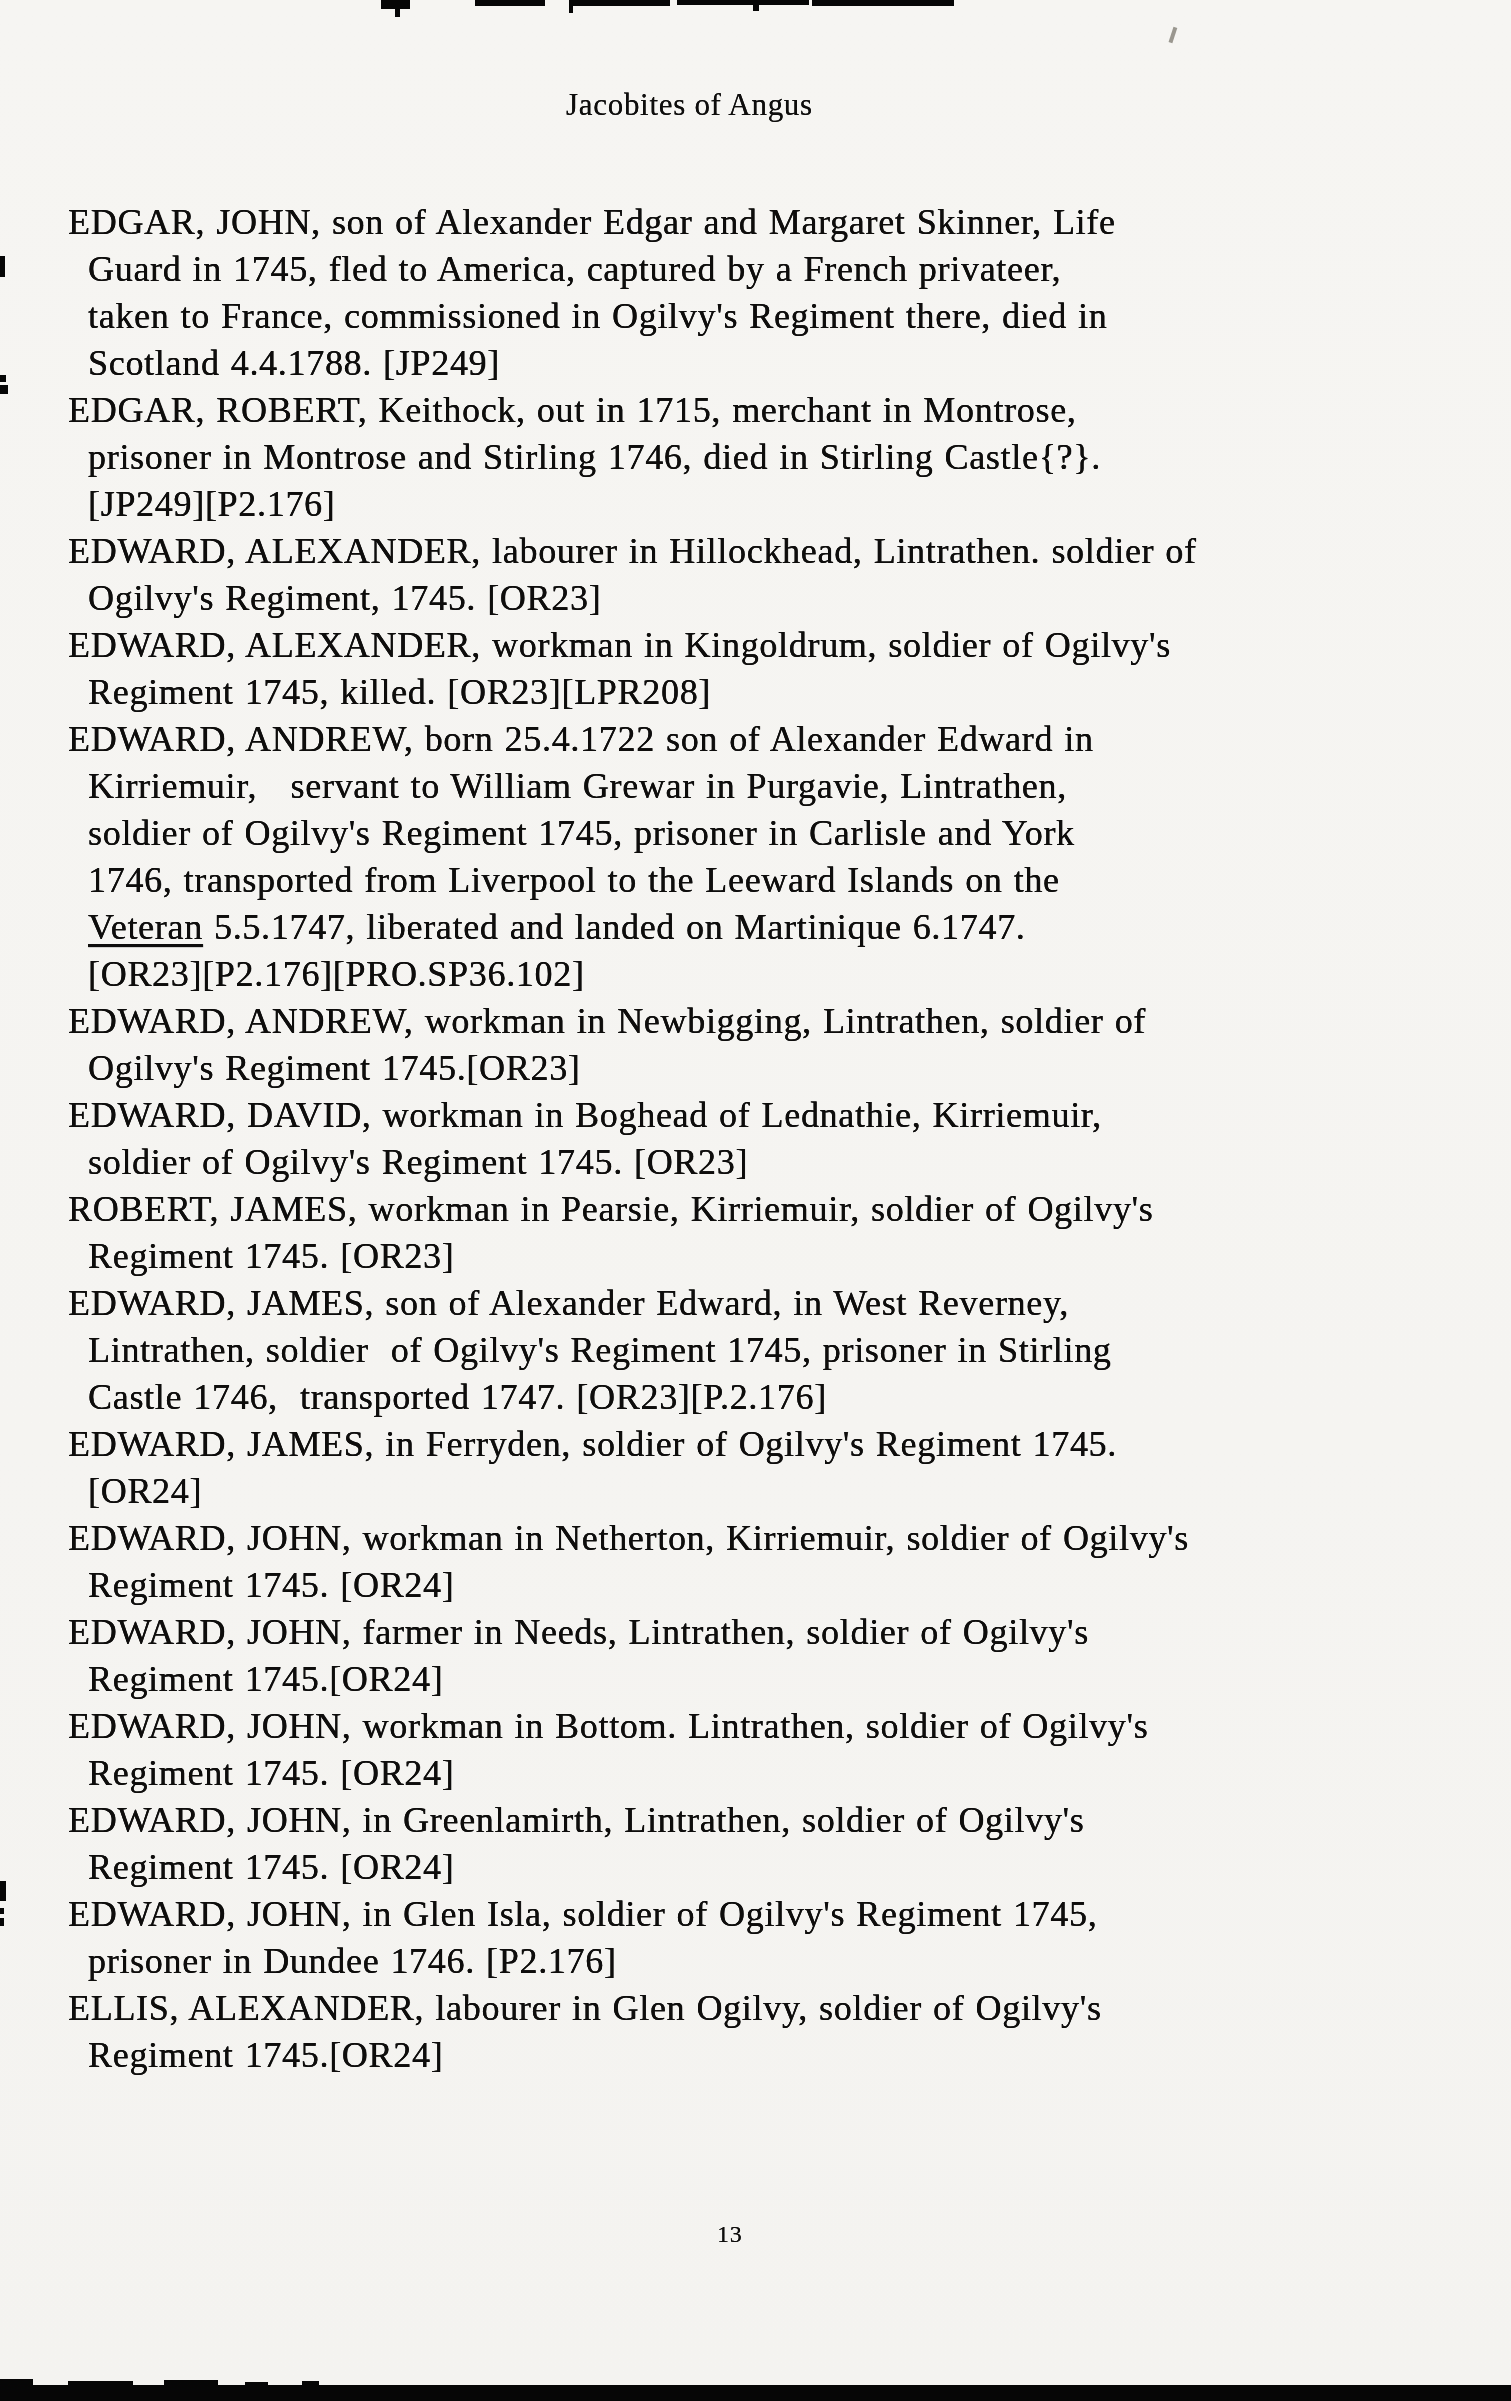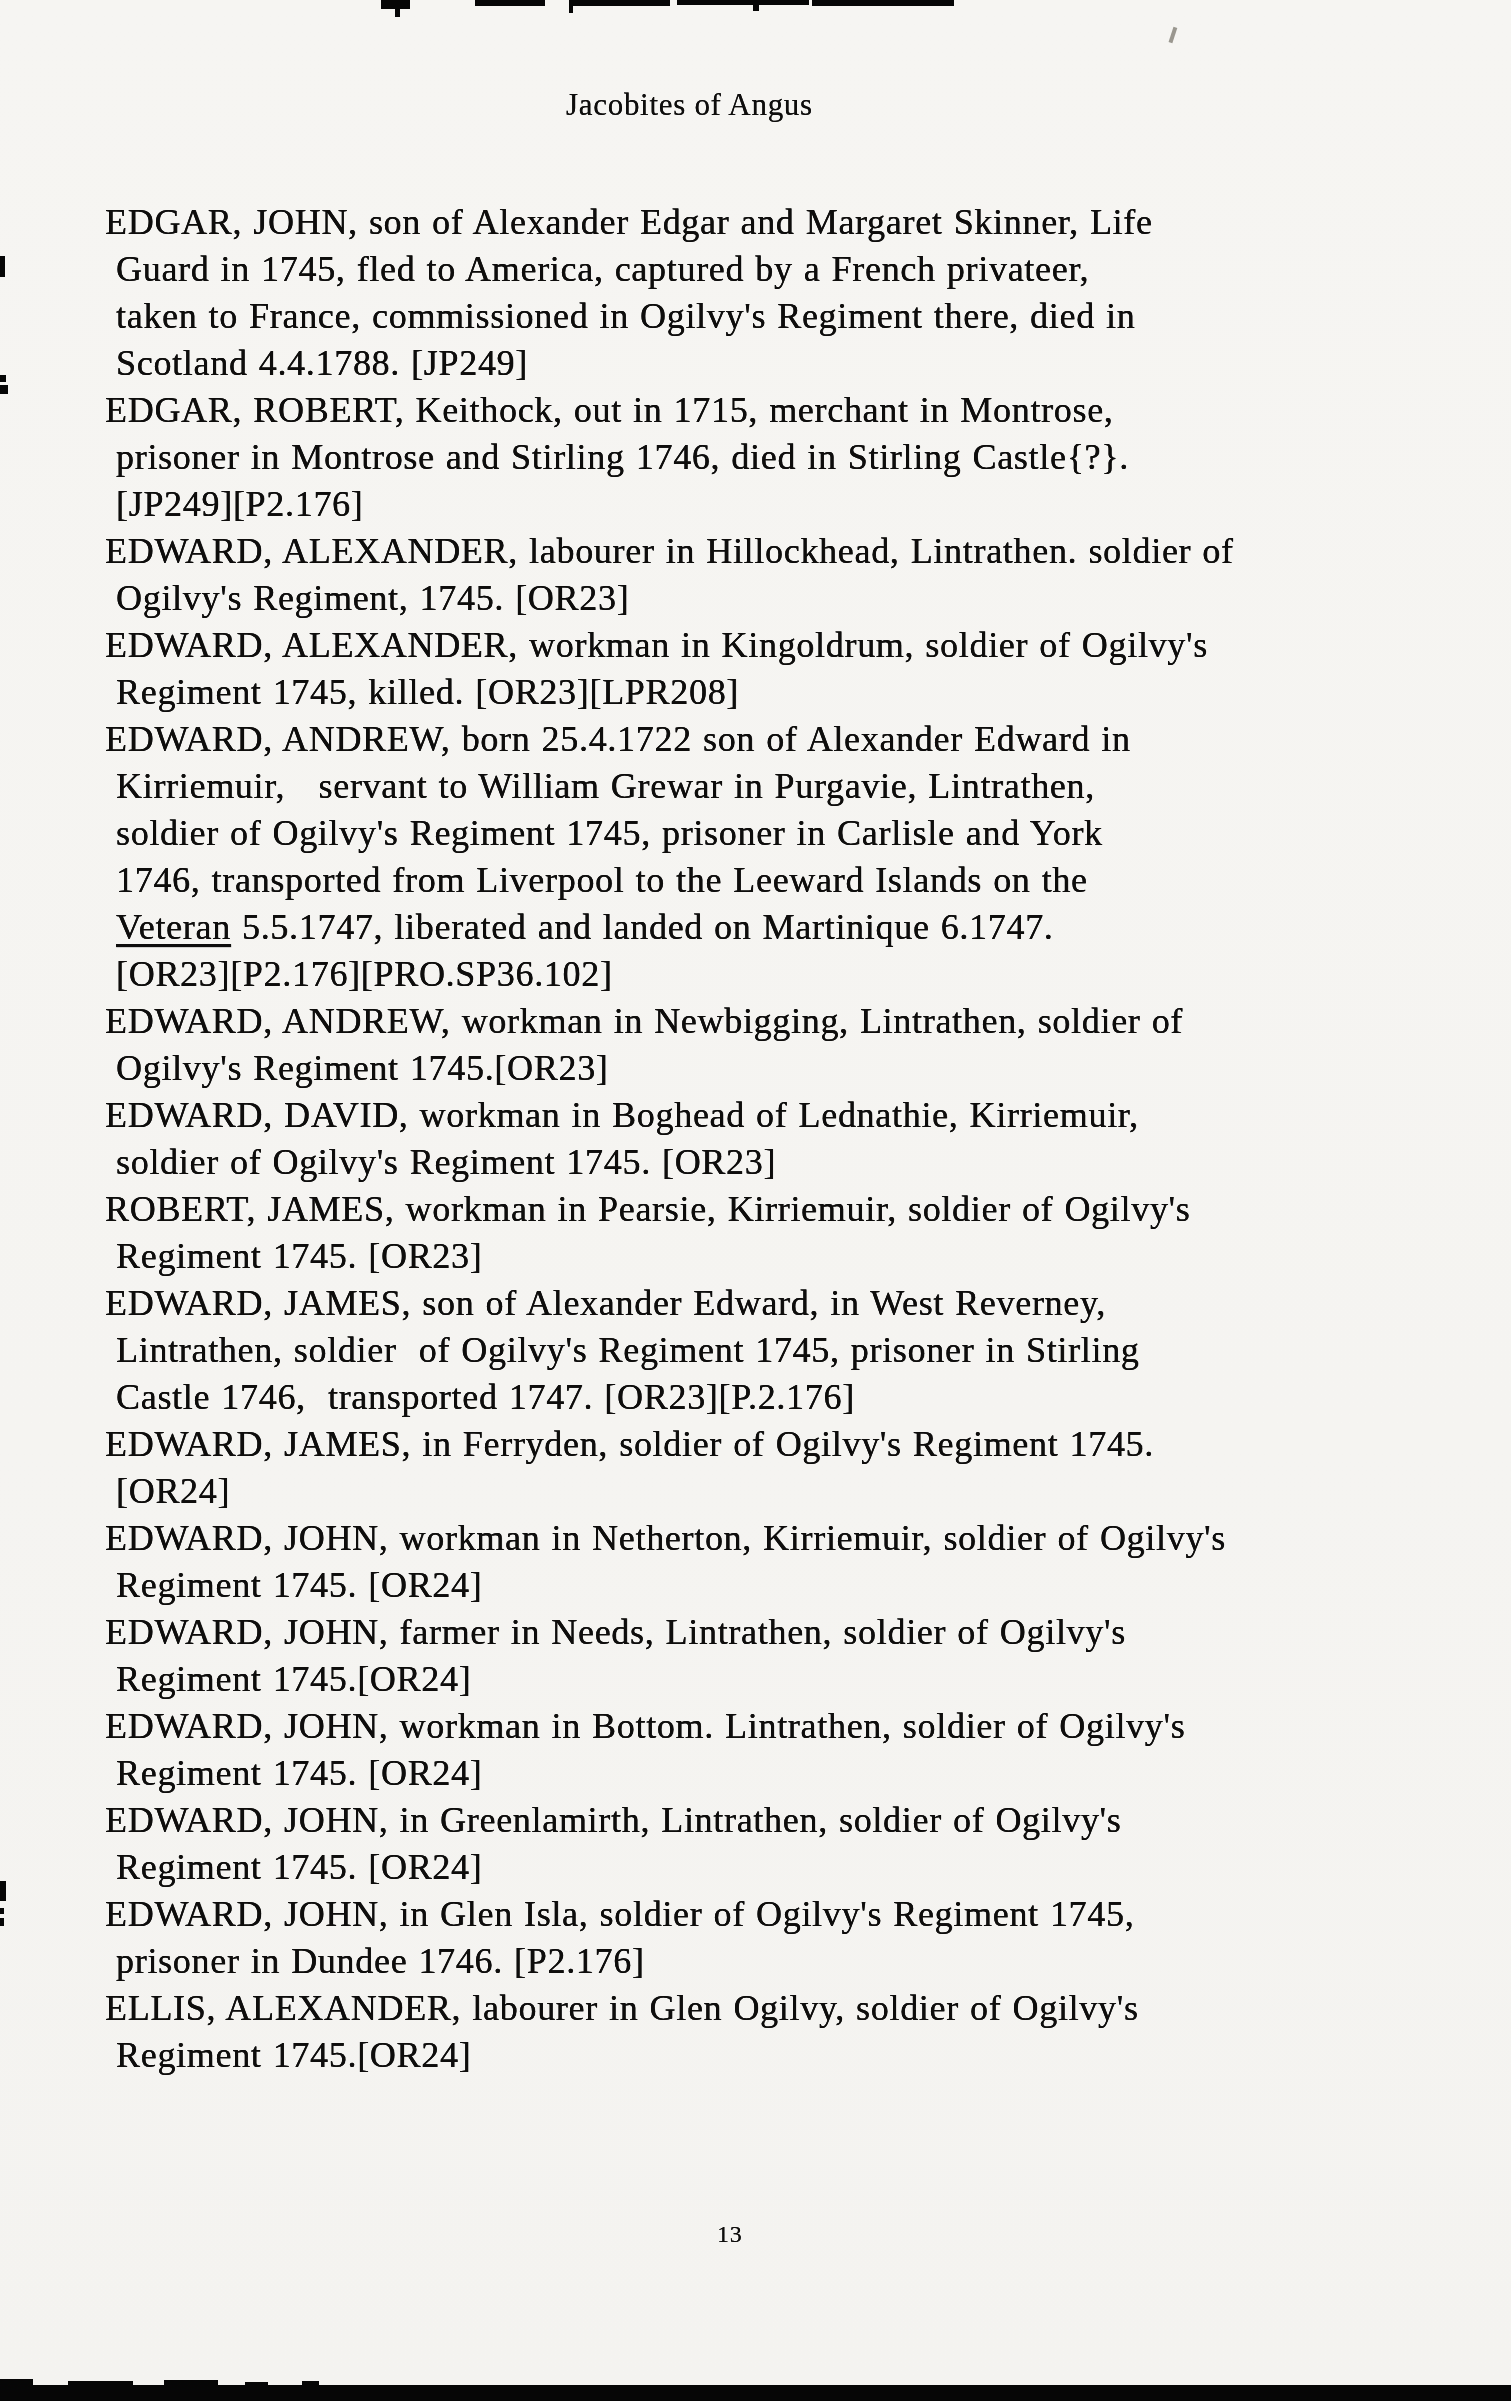--- a/index.html
+++ b/index.html
@@ -21,22 +21,22 @@
   }
   .entries{
     position:absolute;top:199px;left:0;right:0;
   }
   .line{
     height:47px;line-height:47px;
     font-size:36px;letter-spacing:0.7px;word-spacing:1.4px;
     white-space:pre;
     text-shadow:0 0 0.5px rgba(10,10,10,.95), 0.3px 0.3px 0 rgba(20,20,20,.55);
   }
-  .line.first{padding-left:105px;}
-  .line.cont{padding-left:116px;}
+  .line.first{padding-left:68px;}
+  .line.cont{padding-left:88px;}
   .line u{
     text-decoration-thickness:2.8px;
     text-underline-offset:5px;
   }
   .pagenum{
     position:absolute;top:2221px;left:717px;
     font-size:24px;letter-spacing:0.7px;
     text-shadow:0 0 0.4px rgba(10,10,10,.9);
   }
   .artifact{position:absolute;background:#060606;}

